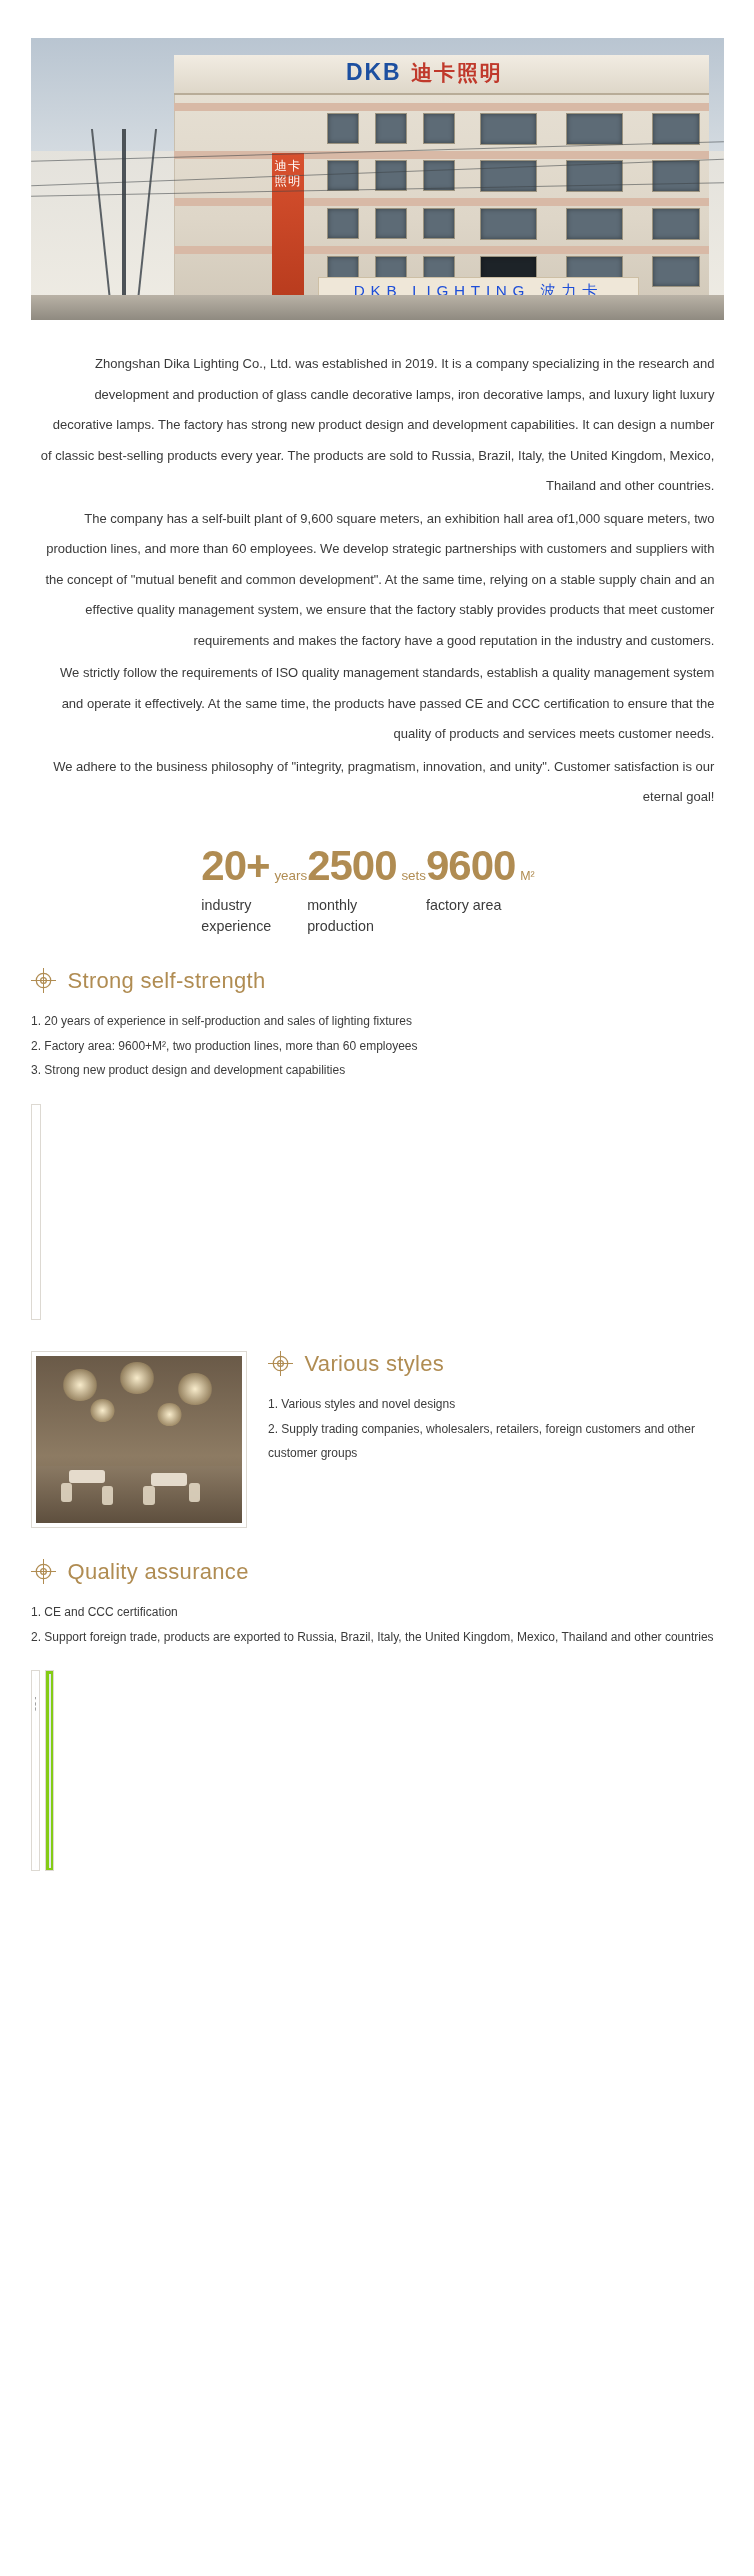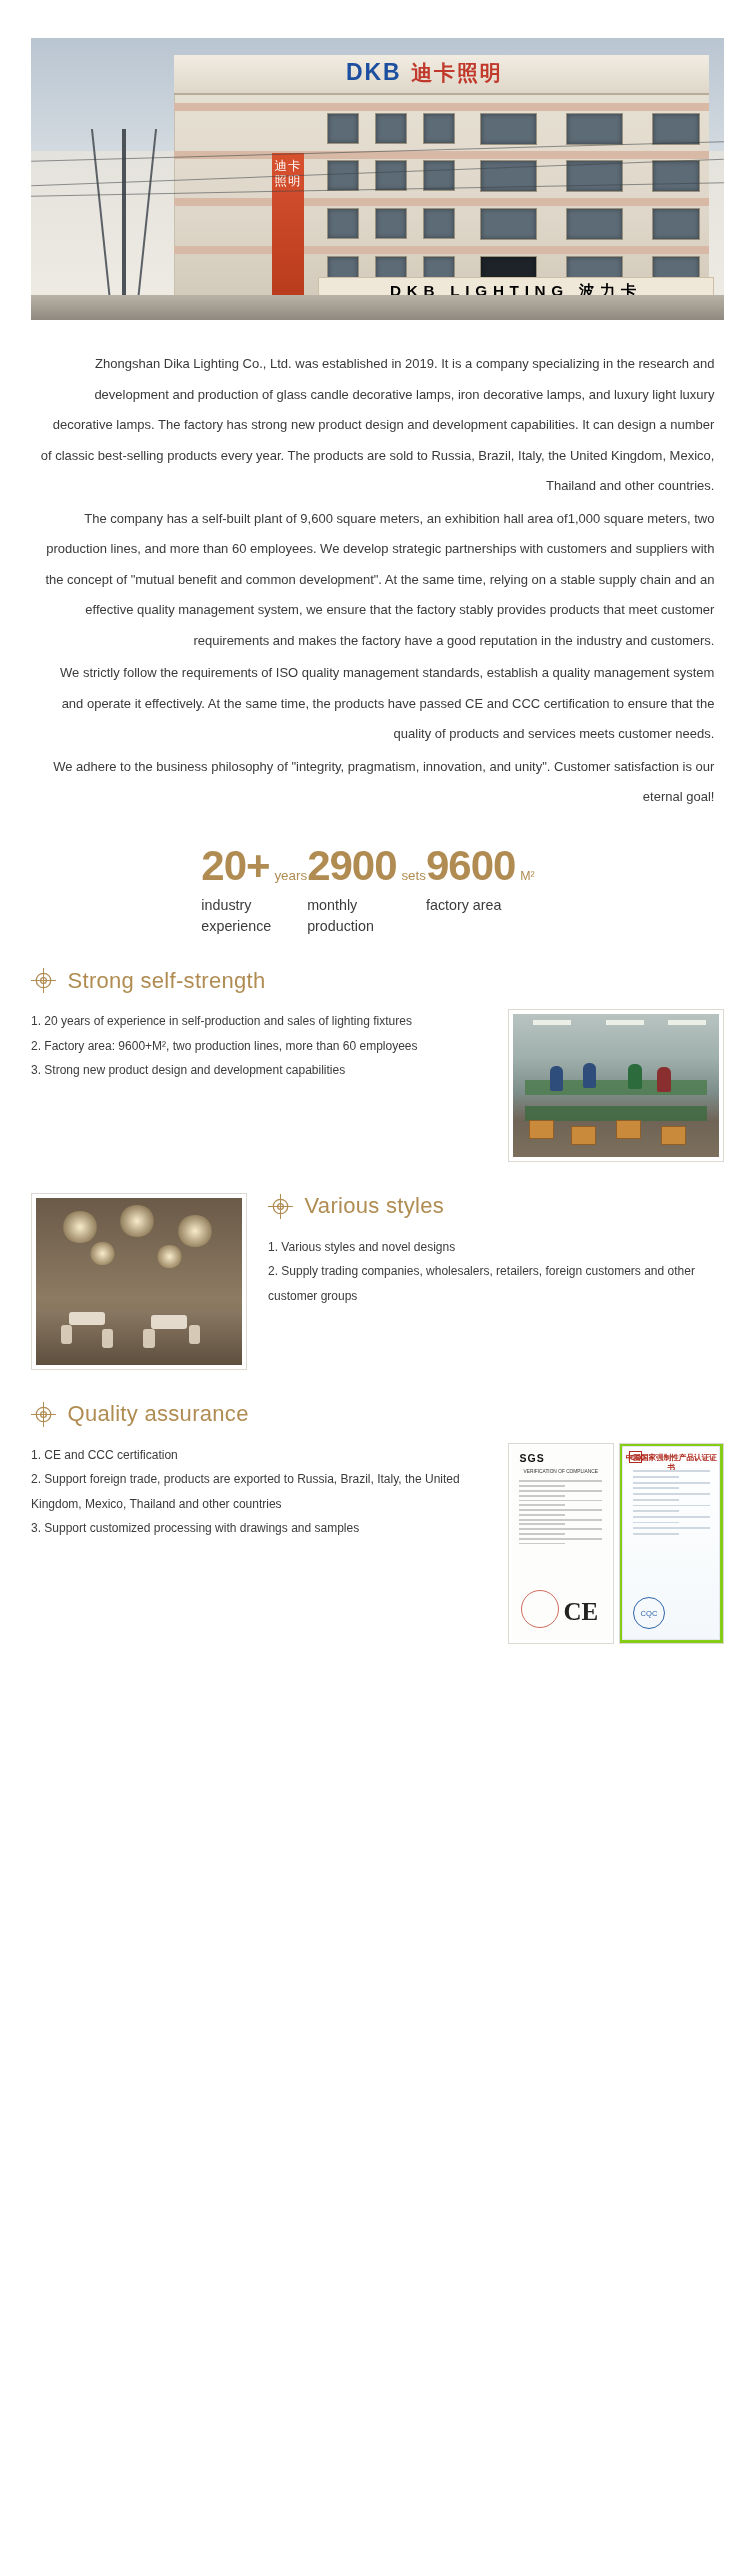--- a/index.html
+++ b/index.html
@@ -51,23 +51,23 @@
     position:absolute; left:143px; width:535px; height:7.6px;
     background:#d8b9a6;
   }
   .banner {
     position:absolute; left:241px; top:115px; width:32px; height:143px;
     background: linear-gradient(#d8512f,#b93c1e);
     color:#fff; font-size:12.4px; text-align:center; line-height:1.25;
     padding-top:5.7px; letter-spacing:1px;
   }
   .bottom-sign {
-    position:absolute; left:287px; top:239px; width:396px; height:25px;
+    position:absolute; left:287px; top:239px; width:321px; height:25px;
     background:#efe7d8; border:1px solid #cdbfa5;
-    color:#000000; font-size:15.3px; font-weight:bold; text-align:center; line-height:25px;
+    color:#1d4ed8; font-size:15.3px; font-weight:normal; text-align:center; line-height:25px;
     letter-spacing:5.7px;
   }
   .tower {
     position:absolute; left:91px; top:91px; width:3.8px; height:191px;
     background:#4c5257;
   }
   .tower:before, .tower:after {
     content:""; position:absolute; top:0; width:1.9px; height:191px; background:#5a6065;
   }
   .tower:before { left:-21px; transform: skewX(6deg); }
@@ -112,21 +112,21 @@
   }
 
   
   .feature { margin-top: 31px; position:relative; }
   .feat-head { display:flex; align-items:center; margin-bottom: 15.3px; }
   .feat-title {
     font-size: 22px; color:#b08c52; margin-left: 11.5px; letter-spacing:0.3px;
   }
   .target-icon { width:25px; height:25px; flex: 0 0 25px; }
 
-  .feat-row { display:flex; gap: 21px; align-items:flex-start; }
+  .feat-row { display:flex; gap: 21px; align-items:flex-start;flex-direction:column; }
   .feat-row.reverse { flex-direction: row-reverse; }
   .feat-text { flex: 1 1 auto; }
   .feat-text ol { margin:0; padding:0; list-style:none; }
   .feat-text li {
     font-size: 12px; color:#3b3b3b; line-height: 2.05; margin:0;
   }
   .feat-img {
     flex: 0 0 216px; height: 153px; border:1px solid #ddd9d2; padding:3.8px; background:#fff;
   }
   .feat-img .inner { width:100%; height:100%; overflow:hidden; position:relative; }
@@ -276,21 +276,21 @@
     <div class="stat">
       <div class="stat-top">
         <span class="stat-num">20+</span>
         <span class="stat-unit">years</span>
       </div>
       <div class="stat-label" style="white-space:pre-line">industry
 experience</div>
     </div>
     <div class="stat">
       <div class="stat-top">
-        <span class="stat-num">2900</span>
+        <span class="stat-num">2500</span>
         <span class="stat-unit">sets</span>
       </div>
       <div class="stat-label" style="white-space:pre-line">monthly
 production</div>
     </div>
     <div class="stat">
       <div class="stat-top">
         <span class="stat-num">9600</span>
         <span class="stat-unit sup">M²</span>
       </div>
@@ -380,21 +380,20 @@
         <line x1="13" y1="0" x2="13" y2="26" stroke="#b08c52" stroke-width="1.1"></line>
         <line x1="0" y1="13" x2="26" y2="13" stroke="#b08c52" stroke-width="1.1"></line>
       </svg>
       <div class="feat-title">Quality assurance</div>
     </div>
     <div class="feat-row">
       <div class="feat-text">
         <ol>
           <li>1. CE and CCC certification</li>
           <li>2. Support foreign trade, products are exported to Russia, Brazil, Italy, the United Kingdom, Mexico, Thailand and other countries</li>
-          <li>3. Support customized processing with drawings and samples</li>
         </ol>
       </div>
       <div class="certs">
         <div class="cert sgs">
           <div class="sheet">
             <div class="hdr">SGS</div>
             <div class="title">VERIFICATION OF COMPLIANCE</div>
             <div class="lines">
               <div class="ln"></div>
               <div class="ln s"></div>

